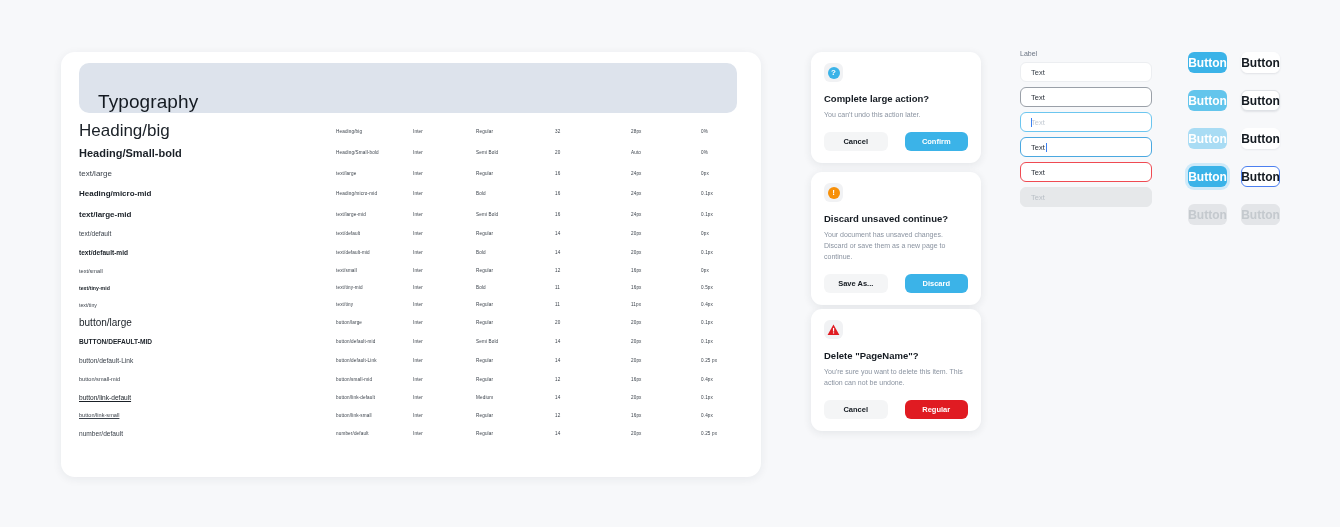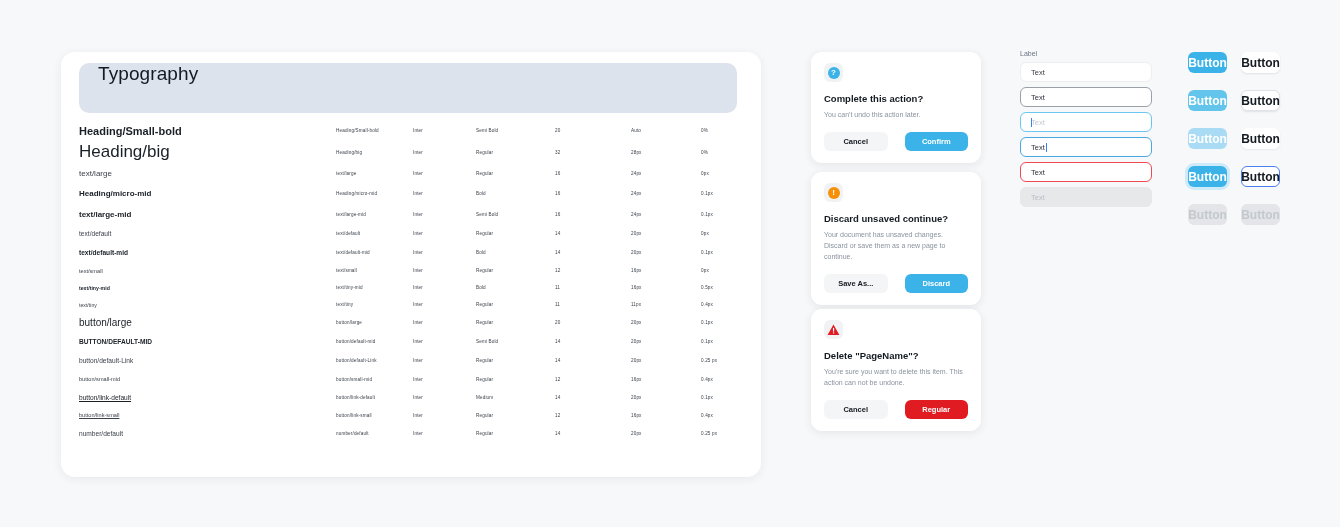--- a/index.html
+++ b/index.html
@@ -15,21 +15,21 @@
   .typo-card {
     position: absolute; left: 61px; top: 52px;
     width: 700px; height: 425px;
     background: #ffffff; border-radius: 14px;
     box-shadow: 0 2px 10px rgba(30,40,60,.07);
   }
   .typo-header {
     position: absolute; left: 18px; top: 11px;
     width: 658px; height: 50px;
     background: #dde3ec; border-radius: 10px;
-    display: flex; align-items: flex-start; padding-left: 19px;
+    display: flex; align-items: flex-end; padding-left: 19px;
   }
   .typo-header-title { font-size: 19px; color: #141a21; letter-spacing: .1px; }
 
   .typo-rows { position: absolute; left: 0; top: 68px; width: 700px; }
   .typo-row {
     position: relative; width: 100%;
     display: flex; align-items: center;
   }
   .col-sample { position: absolute; left: 18px; color: #1a2027; white-space: nowrap; }
   .col-c1 { position: absolute; left: 275px; }
@@ -122,38 +122,38 @@
 </head>
 <body>
 
 <div class="page">
 
   <div class="typo-card">
     <div class="typo-header">
       <span class="typo-header-title">Typography</span>
     </div>
     <div class="typo-rows" id="typo-rows">
+        <div class="typo-row" style="height: 22px;">
+          <span class="col-sample" style="font-size: 17px; font-weight: normal; color: rgb(26, 32, 39); text-decoration: none; text-transform: none;">Heading/big</span>
+          <span class="meta col-c1">Heading/big</span>
+          <span class="meta col-c2">Inter</span>
+          <span class="meta col-c3">Regular</span>
+          <span class="meta col-c4">32</span>
+          <span class="meta col-c5">28px</span>
+          <span class="meta col-c6">0%</span>
+        </div>
         <div class="typo-row" style="height: 21px;">
           <span class="col-sample" style="font-size: 11px; font-weight: bold; color: rgb(26, 32, 39); text-decoration: none; text-transform: none;">Heading/Small-bold</span>
           <span class="meta col-c1">Heading/Small-bold</span>
           <span class="meta col-c2">Inter</span>
           <span class="meta col-c3">Semi Bold</span>
           <span class="meta col-c4">20</span>
           <span class="meta col-c5">Auto</span>
           <span class="meta col-c6">0%</span>
         </div>
-        <div class="typo-row" style="height: 22px;">
-          <span class="col-sample" style="font-size: 17px; font-weight: normal; color: rgb(26, 32, 39); text-decoration: none; text-transform: none;">Heading/big</span>
-          <span class="meta col-c1">Heading/big</span>
-          <span class="meta col-c2">Inter</span>
-          <span class="meta col-c3">Regular</span>
-          <span class="meta col-c4">32</span>
-          <span class="meta col-c5">28px</span>
-          <span class="meta col-c6">0%</span>
-        </div>
         <div class="typo-row" style="height: 20px;">
           <span class="col-sample" style="font-size: 8px; font-weight: normal; color: rgb(59, 66, 75); text-decoration: none; text-transform: none;">text/large</span>
           <span class="meta col-c1">text/large</span>
           <span class="meta col-c2">Inter</span>
           <span class="meta col-c3">Regular</span>
           <span class="meta col-c4">16</span>
           <span class="meta col-c5">24px</span>
           <span class="meta col-c6">0px</span>
         </div>
         <div class="typo-row" style="height: 21px;">
@@ -283,21 +283,21 @@
           <span class="meta col-c6">0.25 px</span>
         </div>
       </div>
   </div>
 
   <div id="dialog-stack">
       <div class="dialog" style="top: 52px;">
         <div class="dlg-icon-wrap">
           <div class="icon-q">?</div>
         </div>
-        <div class="dlg-title">Complete this action?</div>
+        <div class="dlg-title">Complete large action?</div>
         <div class="dlg-body">You can't undo this action later.</div>
         <div class="dlg-actions">
           <button class="dlg-btn btn-neutral">Cancel</button>
           <button class="dlg-btn btn-blue">Confirm</button>
         </div>
       </div>
       <div class="dialog" style="top: 172px;">
         <div class="dlg-icon-wrap">
           <div class="icon-bang">!</div>
         </div>

